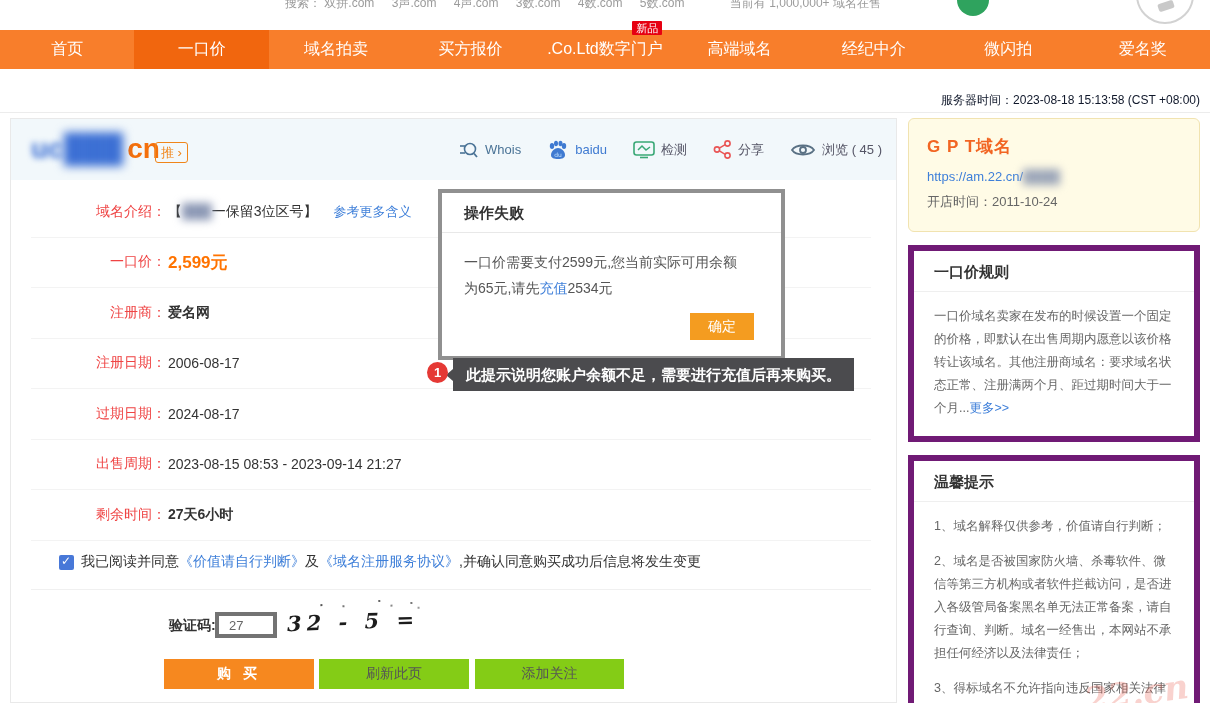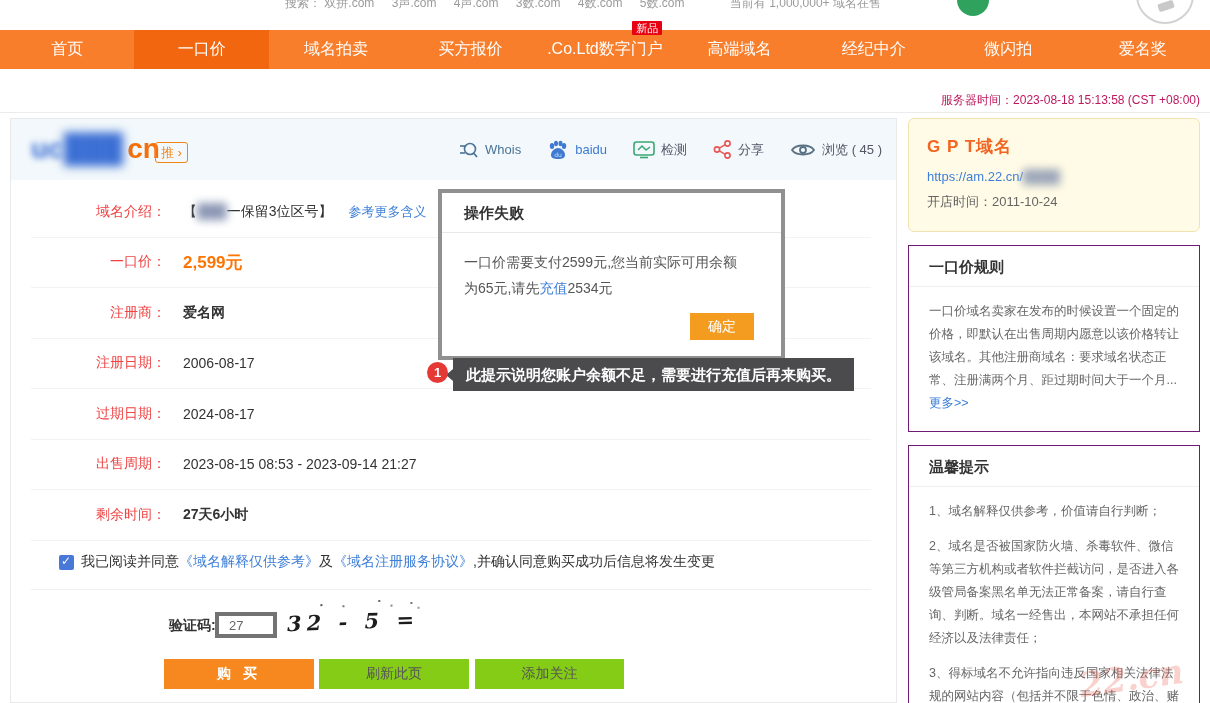--- a/index.html
+++ b/index.html
@@ -24,41 +24,41 @@
   .nav-item { flex:1; position:relative; display:flex; align-items:center; justify-content:center; color:#fff; font-size:16px; cursor:pointer; }
   .nav-item.active { background:#f1660e; }
   .nav-badge { position:absolute; top:-9px; right:10px; background:#e60012; color:#fff; font-size:11px; line-height:14px; padding:0 4px; border-radius:1px; }
 
   
   .crumb-row { position:absolute; top:86px; left:0; width:100%; height:27px; border-bottom:1px solid #ececec; font-size:12px; }
   .crumbs { position:absolute; left:12px; top:6px; color:#666; }
   .crumbs a { color:#3e7fd9; text-decoration:none; }
   .crumb-sep { color:#aaa; margin:0 6px; }
   .crumb-current { color:#888; }
-  .server-time { position:absolute; right:10px; top:6px; color:#be185d; }
+  .server-time { position:absolute; right:10px; top:6px; color:#0f172a; }
 
   
   .panel { position:absolute; left:10px; top:118px; width:887px; height:585px; background:#fff; border:1px solid #e9e9e9; }
   .panel-header { position:absolute; left:0; top:0; width:100%; height:61px; background:#f2f8fb; }
   .domain-title { position:absolute; left:20px; top:14px; font-size:28px; font-weight:bold; }
   .domain-blur { color:#3b6fd4; filter:blur(5px); }
   .domain-pre { color:#3b6fd4; filter:blur(3px); }
   .domain-ext { color:#f4700c; margin-left:4px; }
   .tui-badge { position:absolute; left:144px; top:23px; border:1px solid #f08519; color:#f08519; font-size:13px; font-weight:normal; border-radius:3px; padding:0 5px; line-height:19px; cursor:pointer; }
   .tools { position:absolute; right:14px; top:0; height:61px; display:flex; align-items:center; gap:26px;text-align:center; }
   .tool { display:flex; align-items:center; gap:6px; font-size:13px; color:#556; cursor:pointer; }
   .tool.whois { color:#4a7396; }
   .tool.baidu { color:#3f7ad1; }
   .tool svg { display:block; }
 
   
   .drows { position:absolute; left:20px; top:68px; width:840px; }
   .drow { height:50.5px; display:flex; align-items:center; border-bottom:1px solid #f3f3f3; font-size:14px; }
   .dlabel { width:135px; text-align:right; color:#ef4444; flex-shrink:0; }
-  .dvalue { margin-left:17px; color:#333; }
+  .dvalue { margin-left:2px; color:#333; }
   .dvalue.price { color:#ff7300; font-weight:bold; font-size:17px; }
   .dvalue.bold { font-weight:bold; }
   .intro-blur { filter:blur(4px); color:#8b97b4; }
   .intro-link { color:#3e7fd9; text-decoration:none; margin-left:16px; font-size:13px; }
 
   
   .agreement { position:absolute; left:48px; top:434px; font-size:14px; color:#333; display:flex; align-items:center; }
   .checkbox { width:15px; height:15px; background:#4878d8; border-radius:2px; margin-right:7px; position:relative; cursor:pointer; flex-shrink:0; }
   .checkbox::after { content:"✓"; position:absolute; left:2px; top:-1px; color:#fff; font-size:12px; }
   .agreement a { color:#3e7fd9; text-decoration:none; }
@@ -79,21 +79,21 @@
   .btn-refresh { left:308px; width:150px; }
   .btn-follow { left:464px; width:149px; }
 
   
   .sidebar { position:absolute; left:908px; top:118px; width:292px; }
   .shop-box { position:relative; width:100%; height:114px; background:#fffbe6; border:1px solid #f1e3b0; border-radius:6px; padding:16px 18px; }
   .shop-title { color:#f26522; font-size:17px; font-weight:bold; letter-spacing:1px; }
   .shop-url { display:block; margin-top:11px; font-size:13px; color:#3e7fd9; text-decoration:none; }
   .url-blur { filter:blur(4px); color:#9aa4b8; }
   .shop-open { margin-top:9px; font-size:13px; color:#666; }
-  .side-box { position:relative; width:100%; background:#fff; border:1px solid #701a75; margin-top:13px; }
+  .side-box { position:relative; width:100%; background:#fff; border:6px solid #701a75; margin-top:13px; }
   .side-box-title { height:41px; line-height:41px; padding-left:20px; font-size:15px; font-weight:bold; color:#333; border-bottom:1px solid #efefef; }
   .side-box-body { padding:13px 18px 16px 20px; font-size:12.5px; color:#666; line-height:23px; }
   .side-box-body p { margin-bottom:12px; }
   .side-box-body p:last-child { margin-bottom:0; }
   .side-box-body a { color:#3e7fd9; text-decoration:none; }
   .tips-box { height:440px; overflow:hidden; }
   .watermark { position:absolute; left:170px; top:212px; font-family:"DejaVu Serif",serif; font-style:italic; font-weight:bold; font-size:34px; color:rgba(231,76,60,0.25); transform:rotate(-8deg); pointer-events:none; }
 
   
   .modal { position:absolute; left:430px; top:189px; width:347px; height:171px; background:#fff; border:4px solid #909090; z-index:20;margin-left:8px; }
@@ -251,21 +251,21 @@
       </div>
       <div class="drow">
         <span class="dlabel">剩余时间：</span>
         <span class="dvalue bold">27天6小时</span>
       </div>
     </div>
 
     <div class="agreement">
       <div class="checkbox"></div>
       <span>我已阅读并同意 </span>
-      <a href="#">《域名解释仅供参考》</a>
+      <a href="#">《价值请自行判断》</a>
       <span> 及 </span>
       <a href="#">《域名注册服务协议》</a>
       <span>,并确认同意购买成功后信息将发生变更</span>
     </div>
     <div class="agree-sep"></div>
 
     <div class="captcha-row">
       <span class="captcha-label">验证码:</span>
       <input class="captcha-input" type="text" value="27" style="">
       <span class="captcha-expr">32 - 5 =</span>

